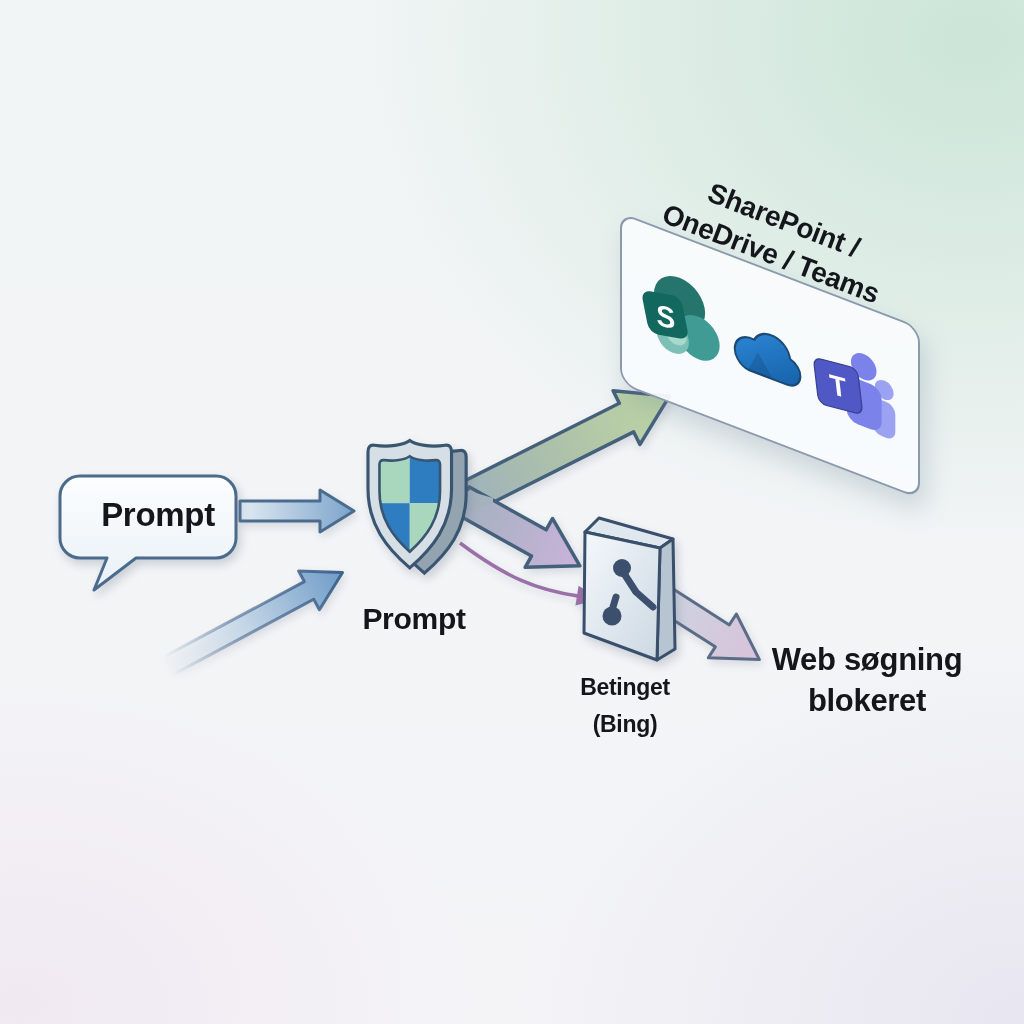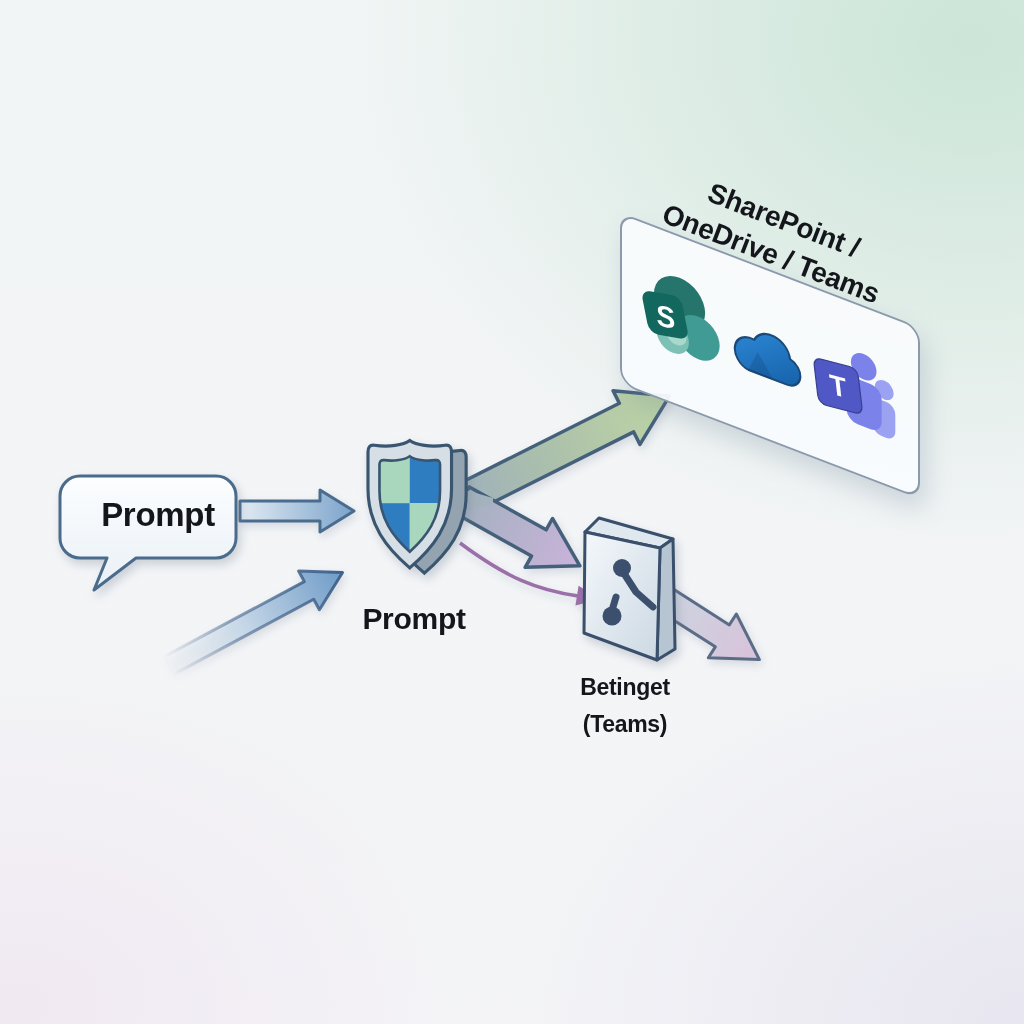--- a/index.html
+++ b/index.html
@@ -190,17 +190,21 @@
     <div>SharePoint /</div>
     <div>OneDrive / Teams</div>
   </div>
 
   <div class="abs label purview-label">
     <div>Prompt</div>
   </div>
 
   <div class="abs label bing-label">
     <div>Betinget</div>
-    <div>(Teams)</div>
-  </div>
-
+    <div>(Bing)</div>
+  </div>
+
+  <div class="abs label blocked-label">
+    <div>Web søgning</div>
+    <div>blokeret</div>
+  </div>
 
 </div>
 
 </body></html>

